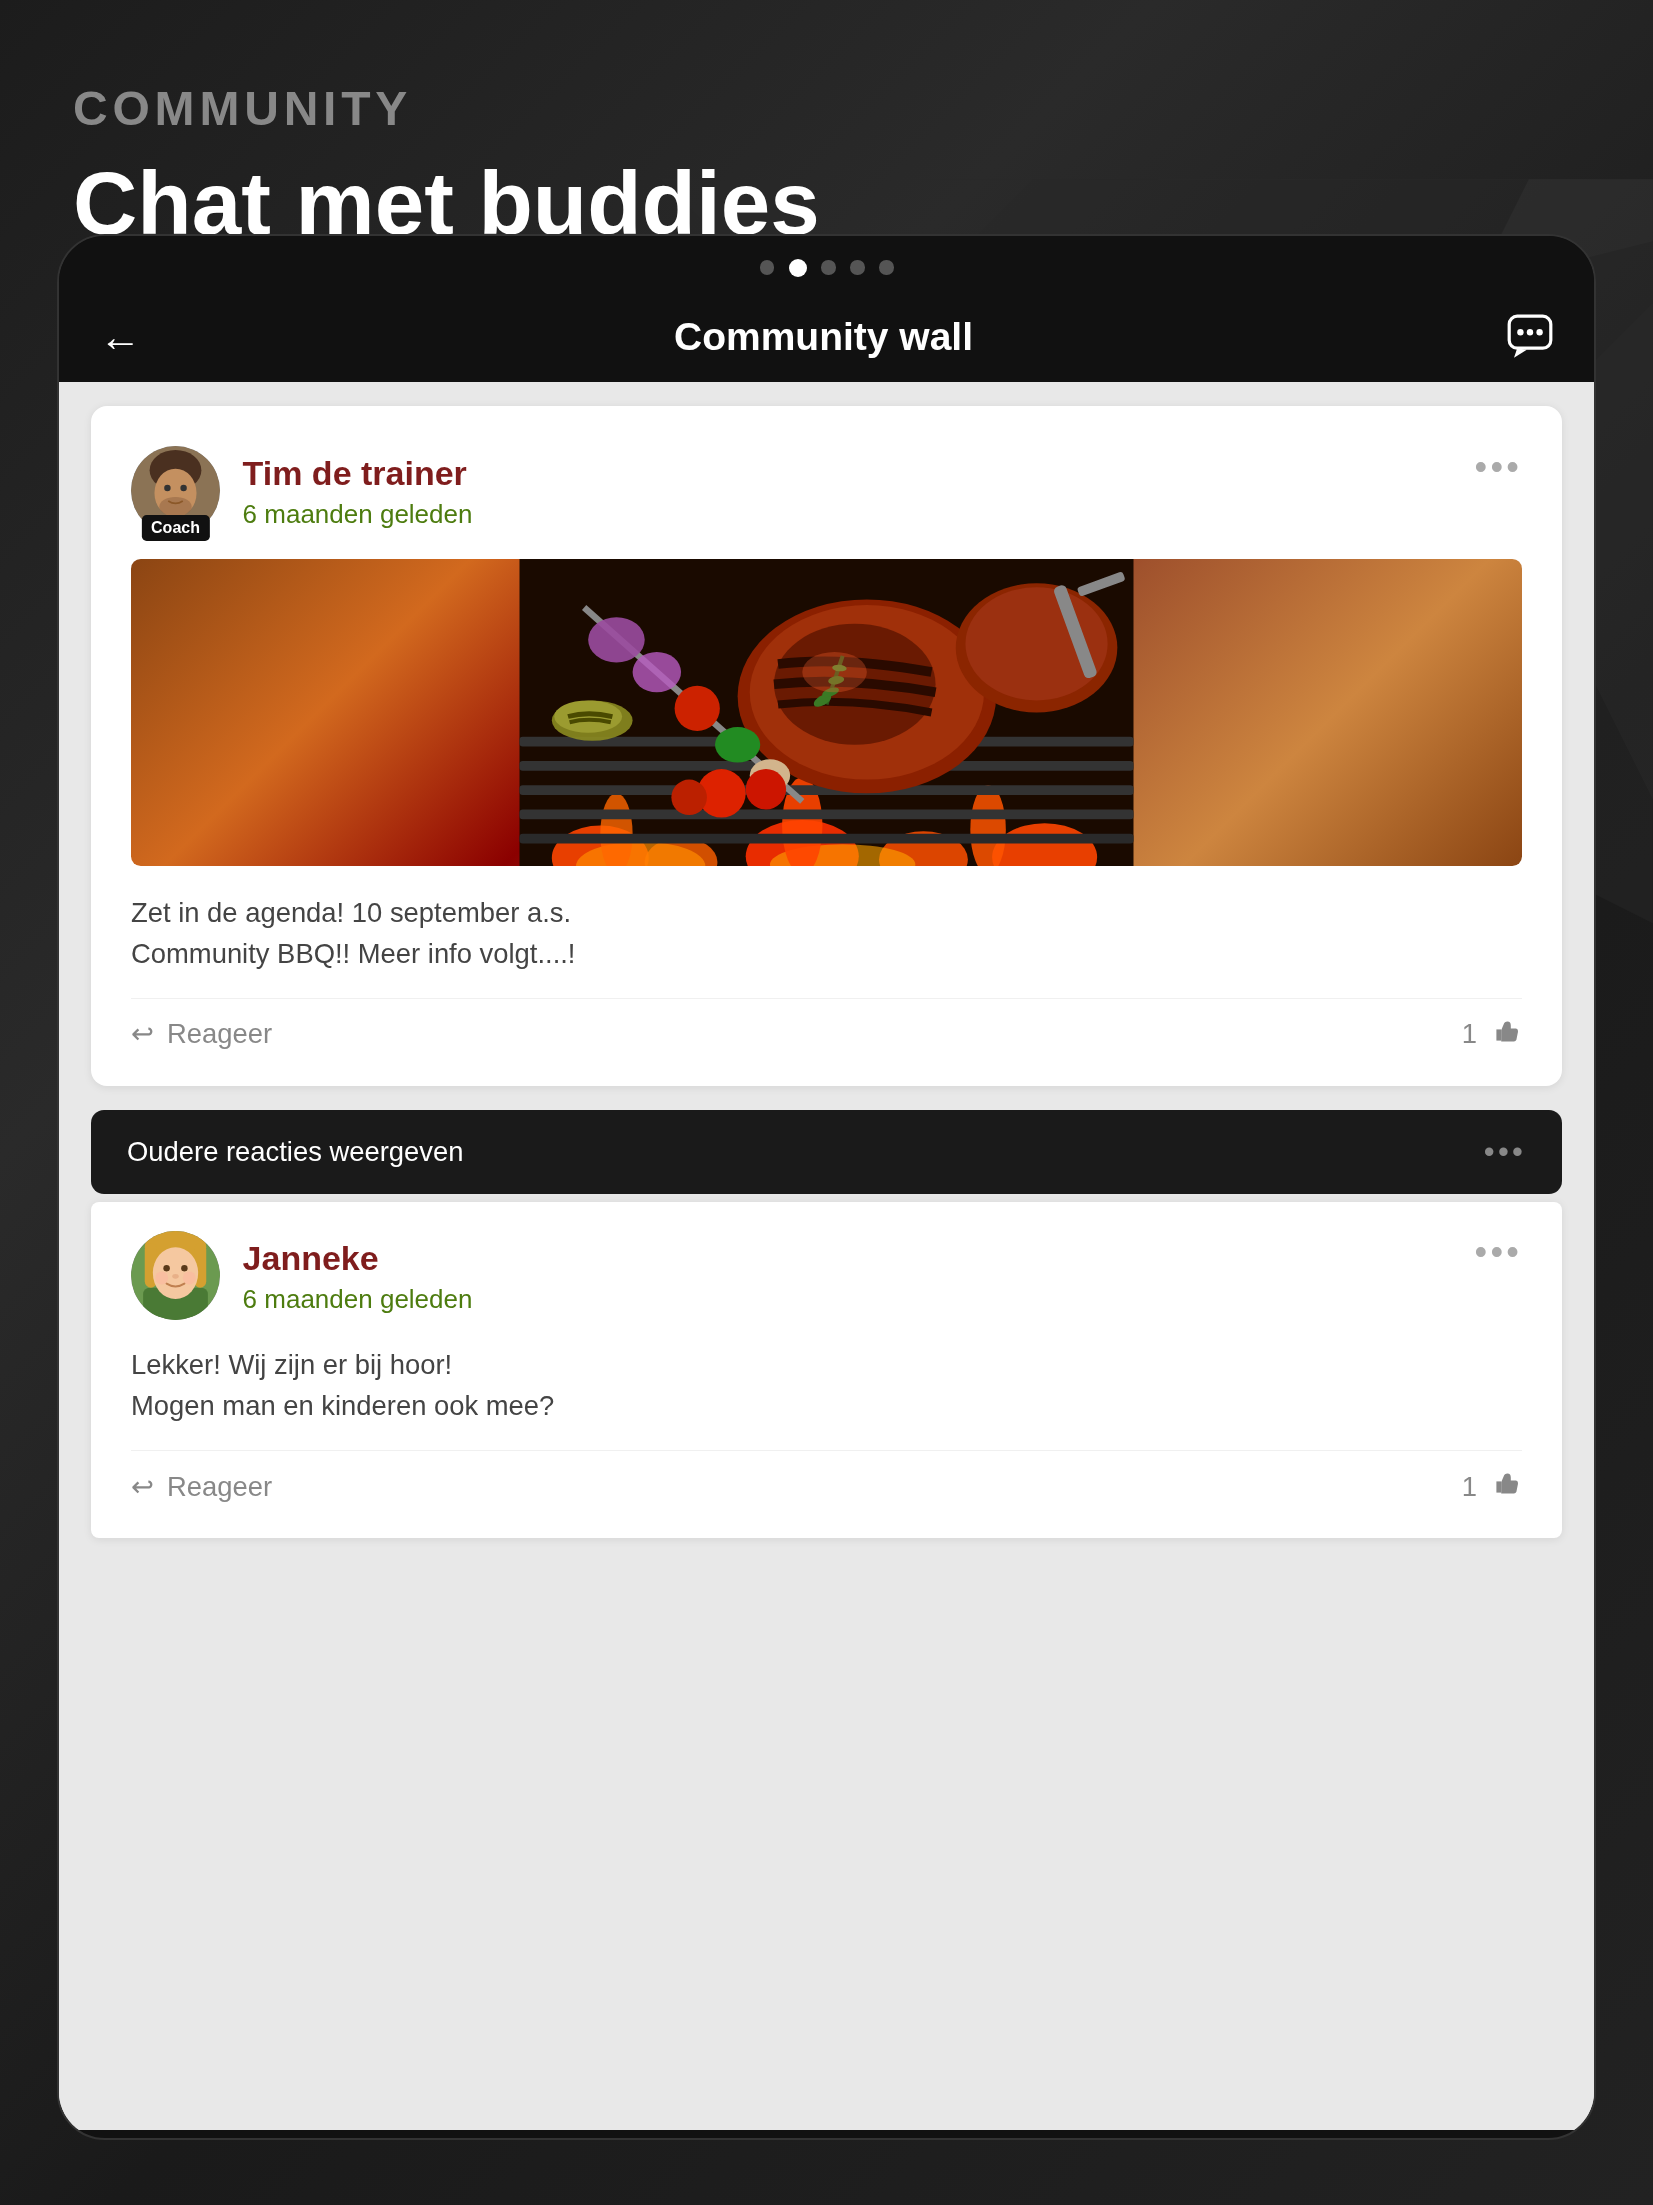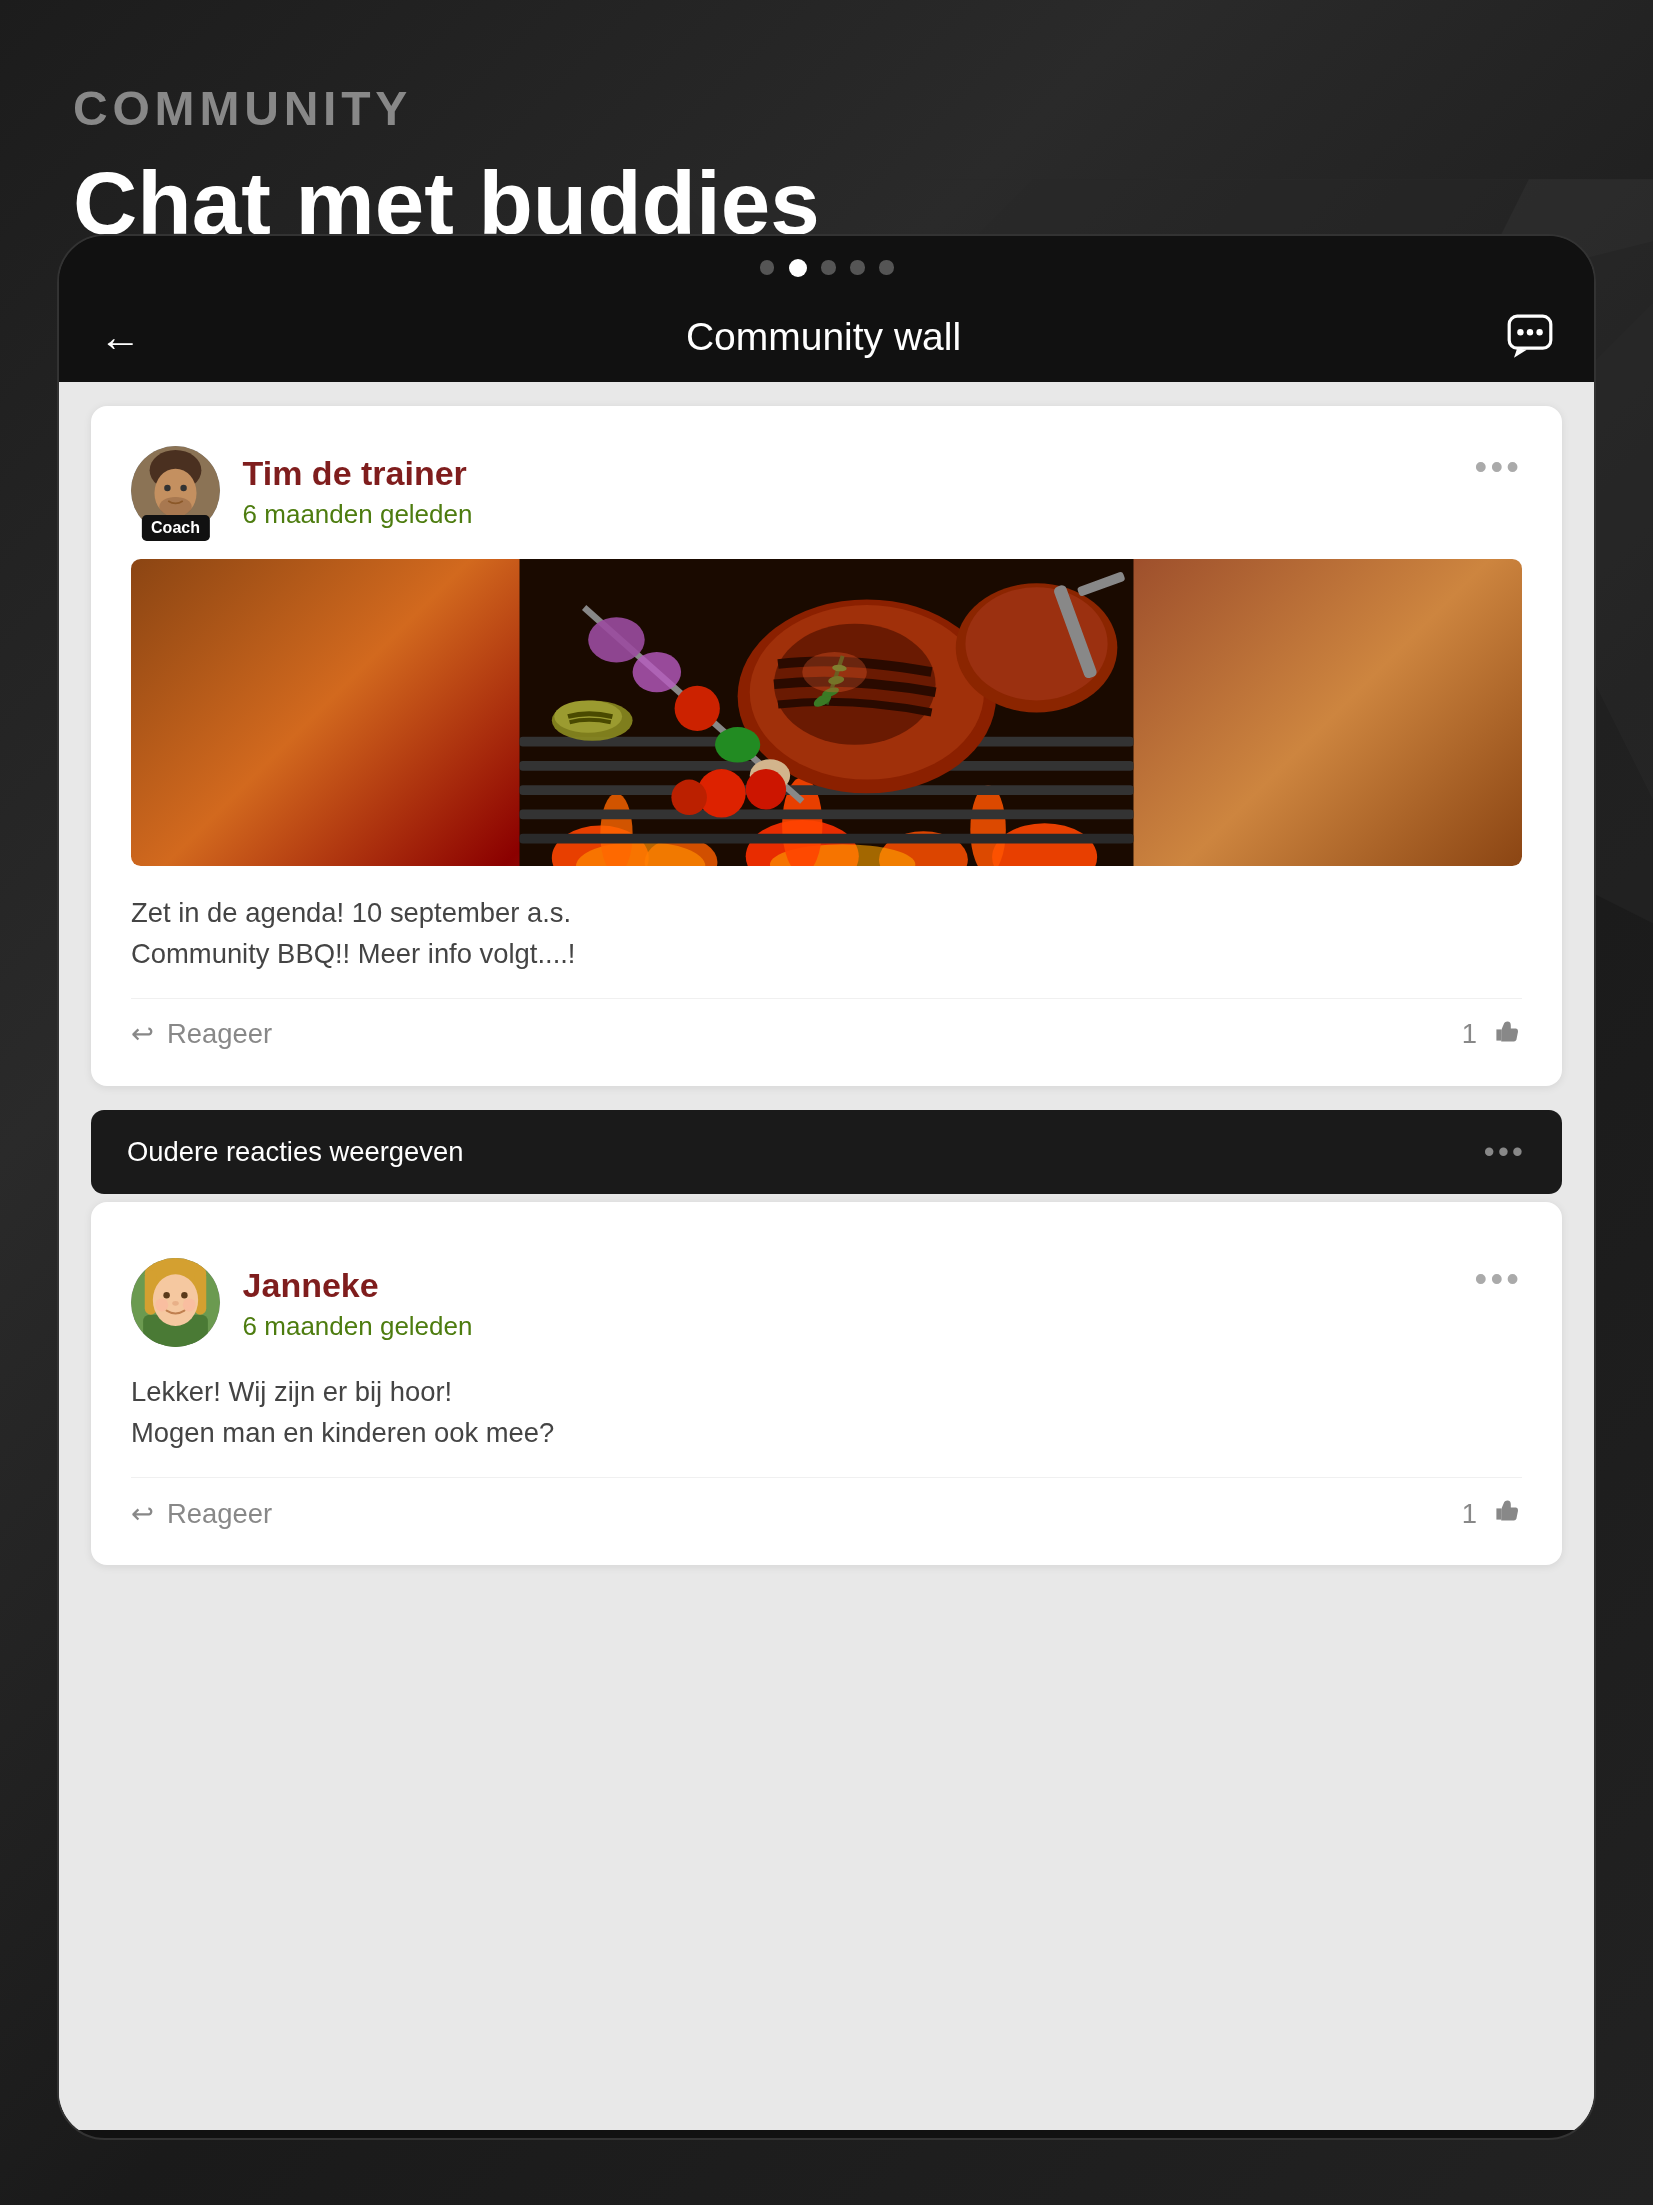--- a/index.html
+++ b/index.html
@@ -112,21 +112,21 @@
     .nav-back-icon {
       color: #fff;
       font-size: 42px;
       font-weight: 300;
       cursor: pointer;
     }
 
     .nav-title {
       color: #fff;
       font-size: 39px;
-      font-weight: 400;
+      font-weight: 700;
     }
 
     .nav-chat-icon {
       width: 48px;
       height: 48px;
       color: #fff;
     }
 
     
     .content-area {
@@ -283,22 +283,22 @@
 
     .more-dots-white {
       color: #888;
       font-size: 31px;
       letter-spacing: 3.2px;
     }
 
     
     .comment-card {
       background: #fff;
-      border-radius: 16px;
-      padding: 56px 40px 32px;
+      border-radius: 8px;
+      padding: 29px 40px 32px;
       margin-bottom: 24px;
       box-shadow: 0 1.6px 8px rgba(0,0,0,0.08);
     }
   </style>
 </head>
 <body>
 
 <div class="bg-overlay"></div>
 
 <svg class="bg-polygon" viewBox="0 0 800 600" xmlns="http://www.w3.org/2000/svg">

